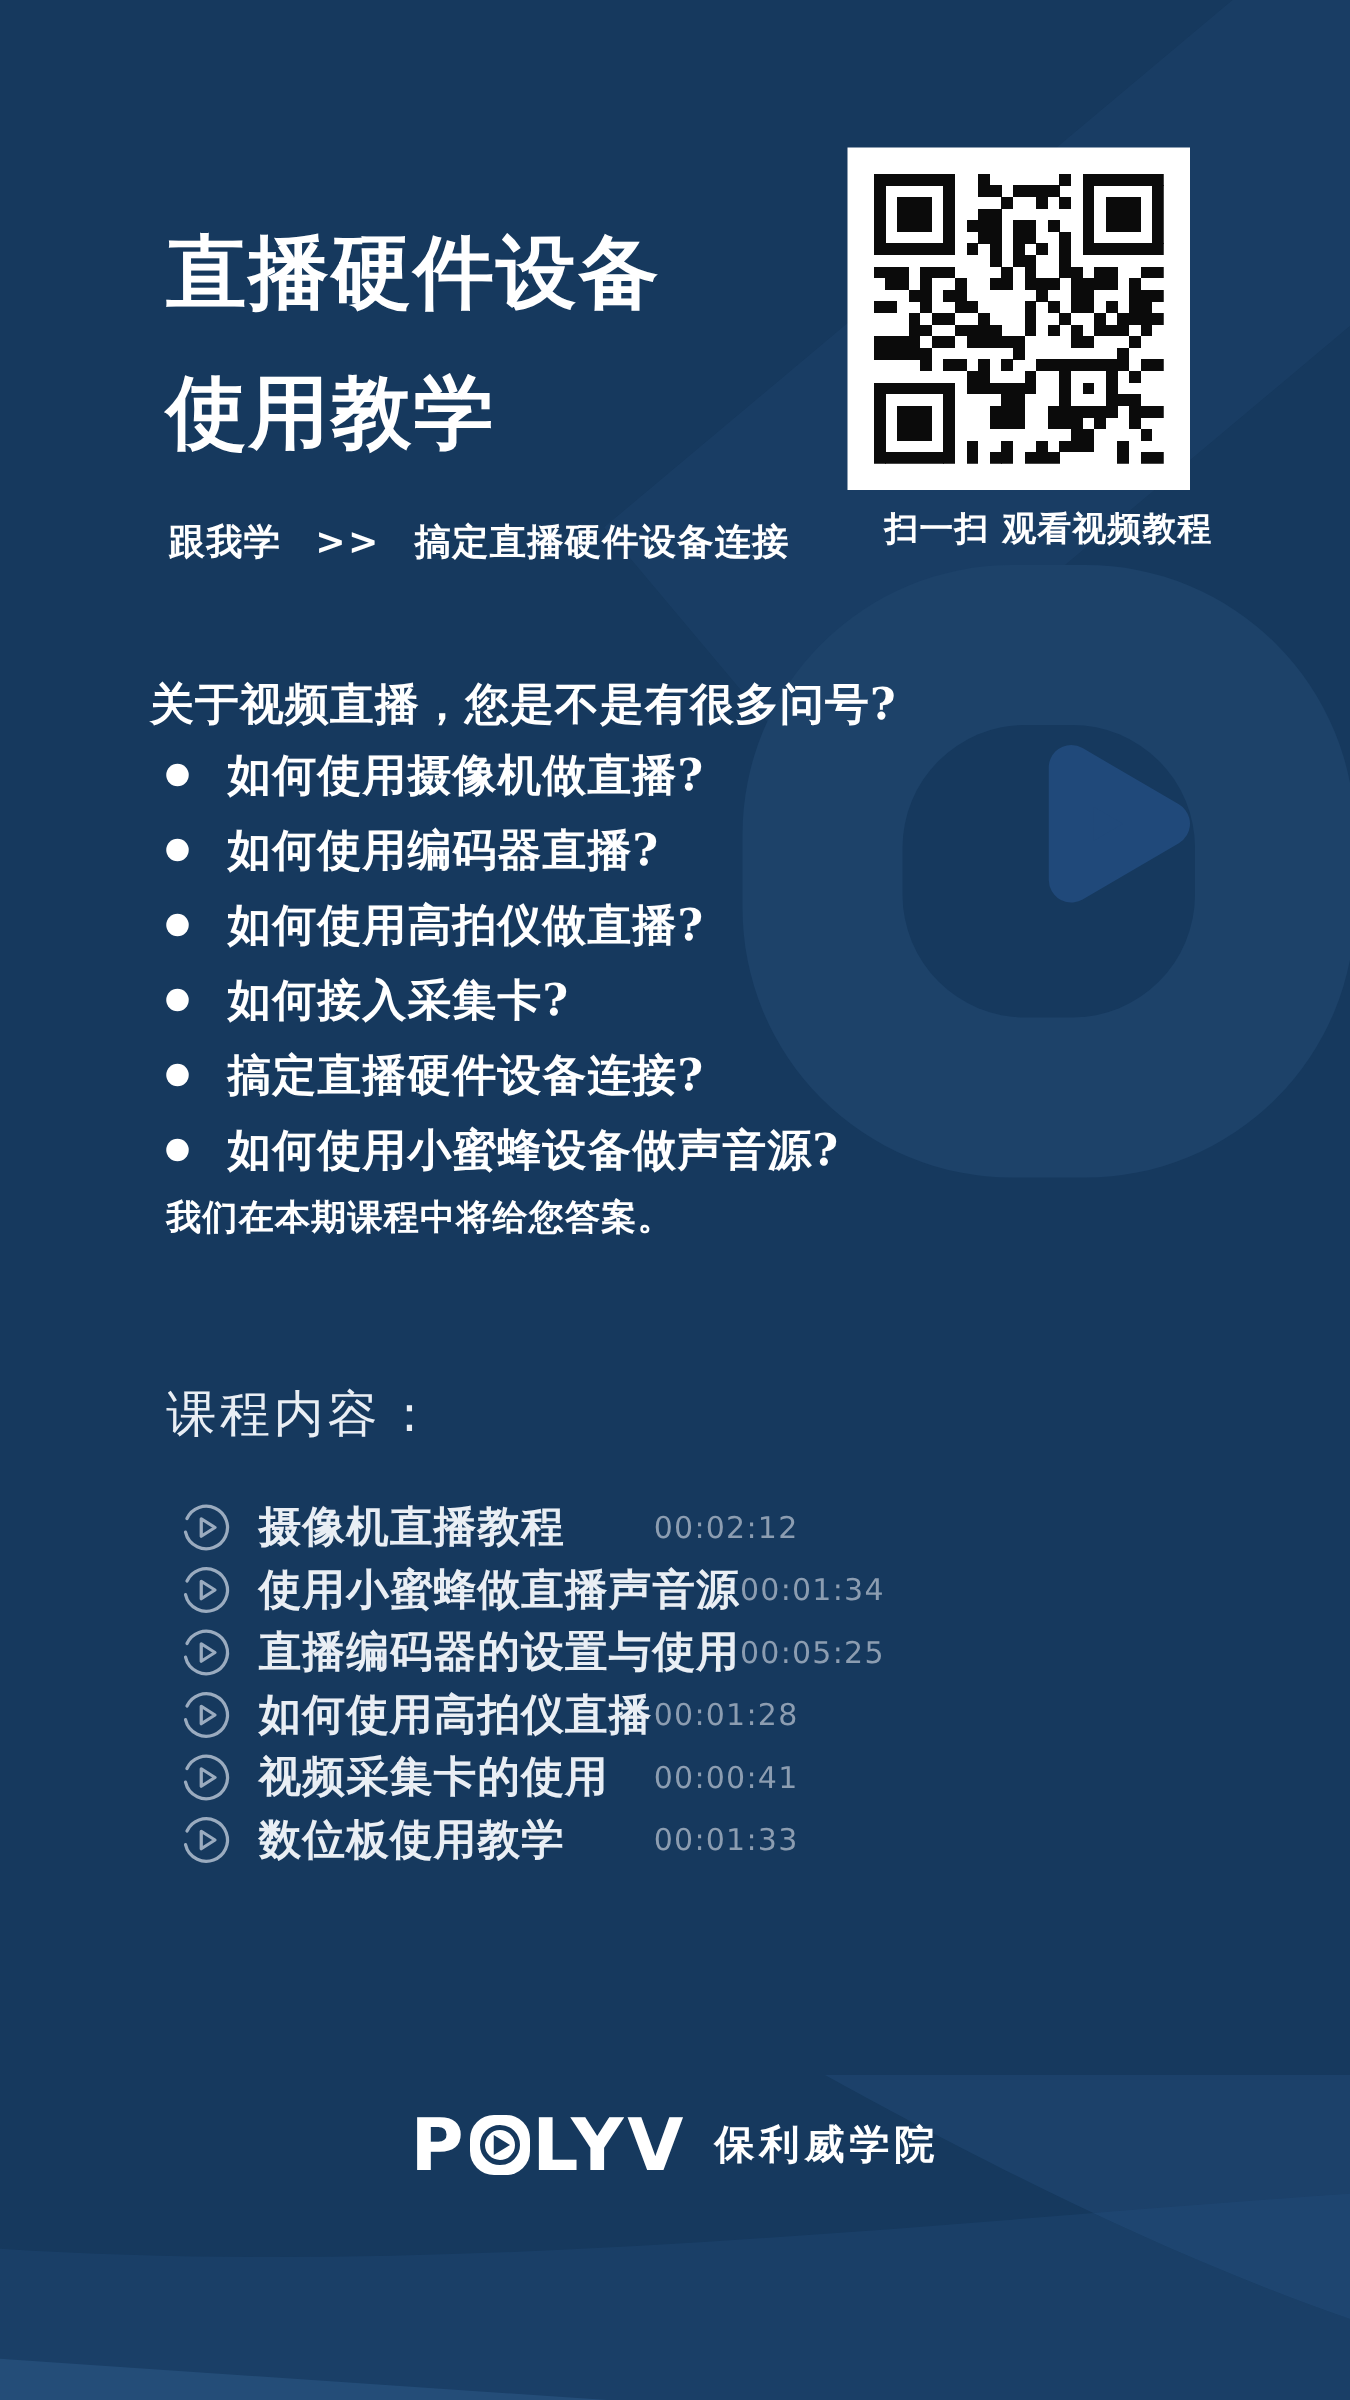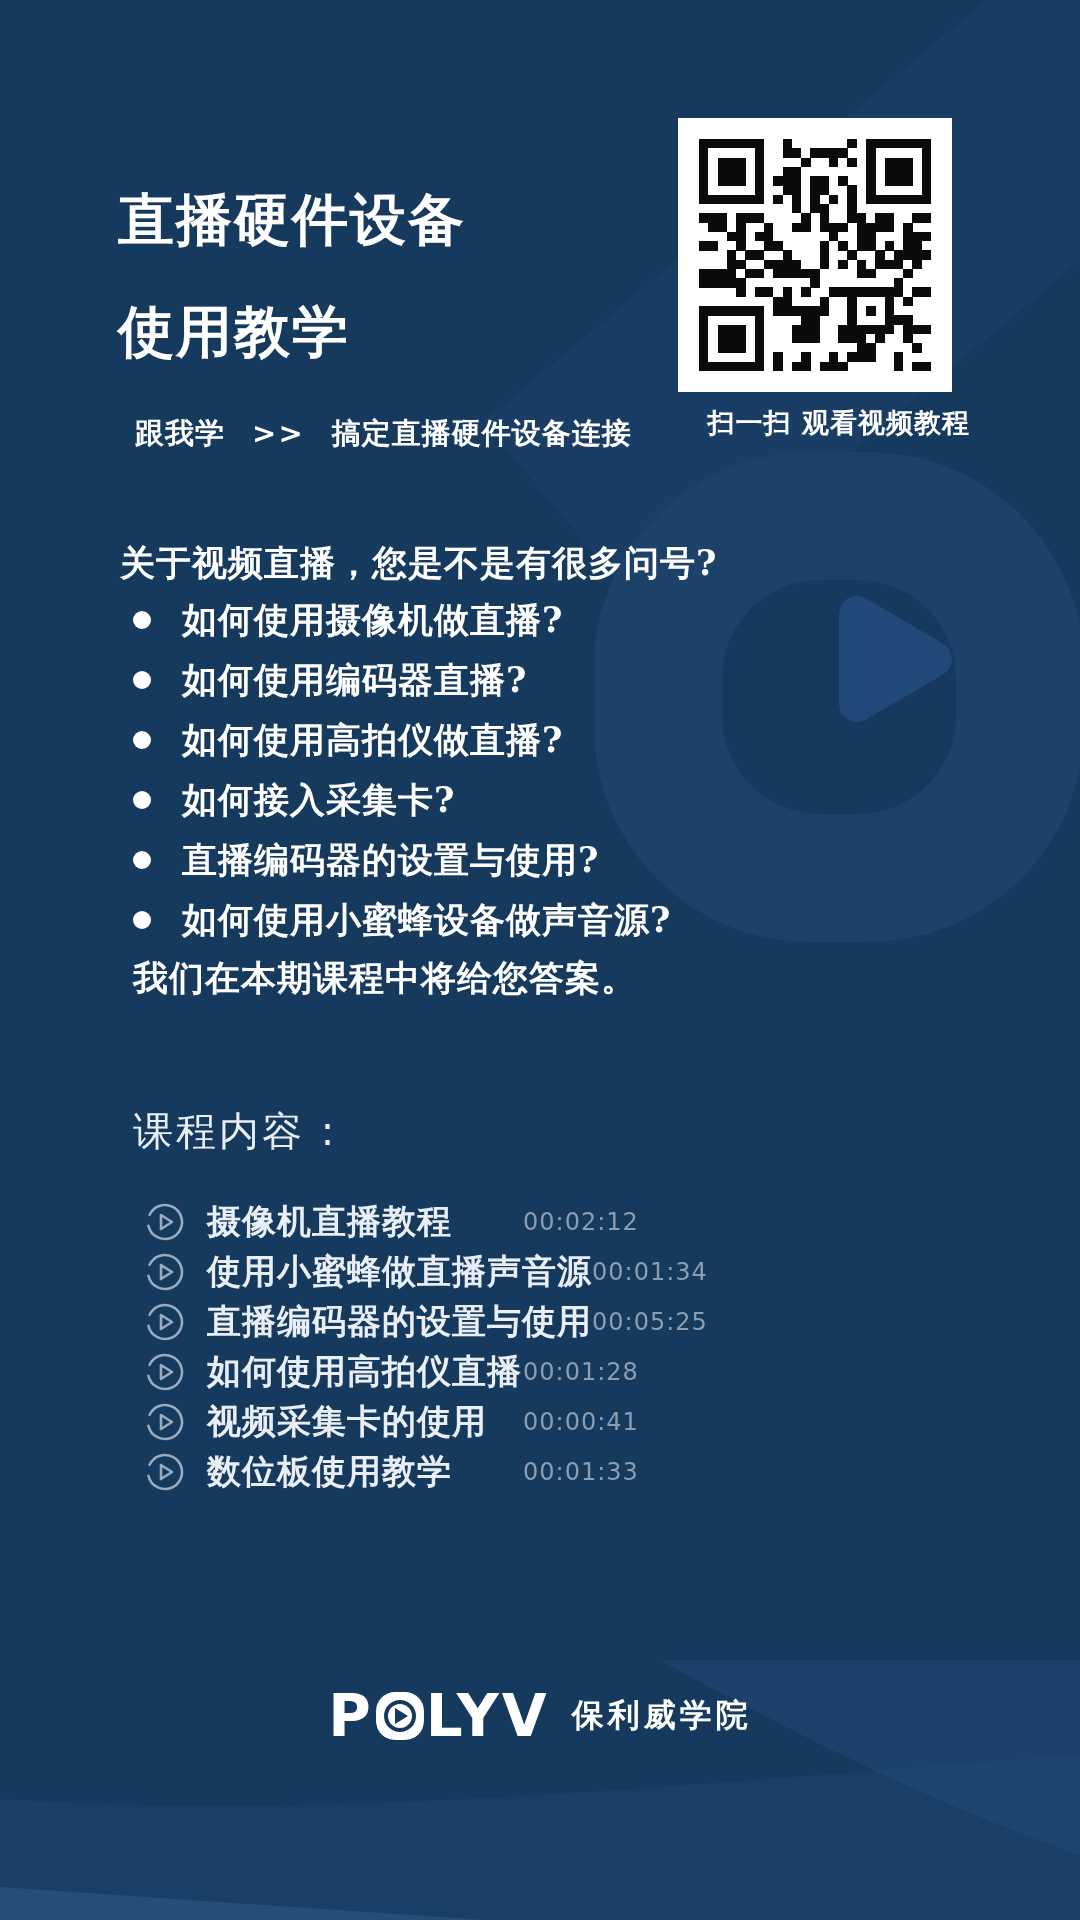--- a/index.html
+++ b/index.html
@@ -10,23 +10,23 @@
   .corner-band{position:absolute;left:450px;top:70px;width:1000px;height:260px;
     background:var(--panel,#1D4269);opacity:.55;transform:rotate(-40deg);}
   .watermark{position:absolute;left:594px;top:452px;width:490px;height:490px;
     background:var(--panel,#1D4269);border-radius:44%;}
   .watermark .hole{position:absolute;left:128px;top:128px;right:128px;bottom:128px;
     background:var(--bg,#16395E);border-radius:42%;}
   .watermark .wtri{position:absolute;left:225px;top:122px;}
   .footer-waves{position:absolute;left:0;top:1660px;width:1080px;height:260px;}
 
   
-  .title{position:absolute;left:118px;top:163px;width:560px;
+  .title{position:absolute;left:133px;top:163px;width:560px;
     font-family:"DejaVu Serif","Liberation Serif",serif;font-weight:700;
-    font-size:56px;line-height:112px;color:var(--text,#FFFFFF);letter-spacing:2px;}
+    font-size:64px;line-height:112px;color:var(--text,#FFFFFF);letter-spacing:2px;}
   .subtitle{position:absolute;left:135px;top:414px;font-size:29px;font-weight:700;
     color:var(--text,#FFFFFF);letter-spacing:1px;white-space:nowrap;}
   .subtitle .sep{margin:0 16px;letter-spacing:2px;}
 
   
   .qr-box{position:absolute;left:678px;top:118px;width:274px;height:274px;background:#FFFFFF;}
   .qr-box svg{position:absolute;left:21px;top:21px;}
   .qr-caption{position:absolute;left:660px;top:405px;width:310px;text-align:right;
     font-size:27px;font-weight:700;color:var(--text,#FFFFFF);letter-spacing:1px;white-space:nowrap;}
 
@@ -35,21 +35,21 @@
     font-family:"DejaVu Serif","Liberation Serif",serif;font-weight:900;
     font-size:35px;color:var(--text,#FFFFFF);letter-spacing:1px;white-space:nowrap;}
   .q-list{position:absolute;left:133px;top:590px;width:700px;}
   .q-row{display:flex;align-items:center;height:60px;}
   .q-dot{width:18px;height:18px;border-radius:50%;background:var(--text,#FFFFFF);
     margin-right:31px;flex:0 0 auto;}
   .q-text{font-family:"DejaVu Serif","Liberation Serif",serif;font-weight:900;
     font-size:35px;color:var(--text,#FFFFFF);letter-spacing:1px;white-space:nowrap;}
   .outro{position:absolute;left:133px;top:955px;
     font-family:"DejaVu Serif","Liberation Serif",serif;font-weight:900;
-    font-size:35px;color:var(--text,#FFFFFF);letter-spacing:1px;white-space:nowrap;}
+    font-size:28px;color:var(--text,#FFFFFF);letter-spacing:1px;white-space:nowrap;}
 
   
   .section-title{position:absolute;left:133px;top:1104px;font-size:40px;font-weight:500;
     color:var(--softtext,#E9EEF4);letter-spacing:3px;white-space:nowrap;}
   .course-list{position:absolute;left:133px;top:1197px;width:490px;}
   .course-row{display:flex;align-items:center;height:50px;padding-left:12px;}
   .course-row .picon{width:40px;height:40px;flex:0 0 auto;margin-right:22px;}
   .course-title{flex:1;font-size:34px;font-weight:700;color:var(--softtext,#E9EEF4);
     letter-spacing:1px;white-space:nowrap;}
   .course-duration{width:100px;font-size:24px;color:var(--muted,#8C9DB1);
@@ -422,21 +422,21 @@
       <div class="q-row">
       <span class="q-dot"></span>
       <span class="q-text">如何使用高拍仪做直播?</span>
     </div>
       <div class="q-row">
       <span class="q-dot"></span>
       <span class="q-text">如何接入采集卡?</span>
     </div>
       <div class="q-row">
       <span class="q-dot"></span>
-      <span class="q-text">直播编码器的设置与使用?</span>
+      <span class="q-text">搞定直播硬件设备连接?</span>
     </div>
       <div class="q-row">
       <span class="q-dot"></span>
       <span class="q-text">如何使用小蜜蜂设备做声音源?</span>
     </div>
     </div>
 
   <div class="outro">我们在本期课程中将给您答案。</div>
 
   <div class="section-title">课程内容 :</div>

